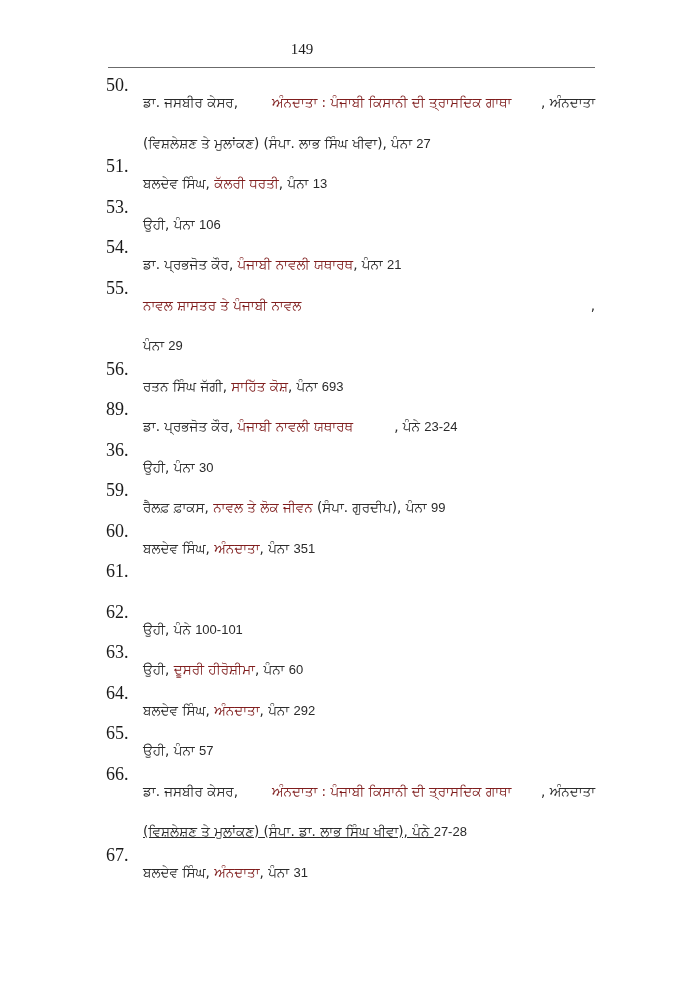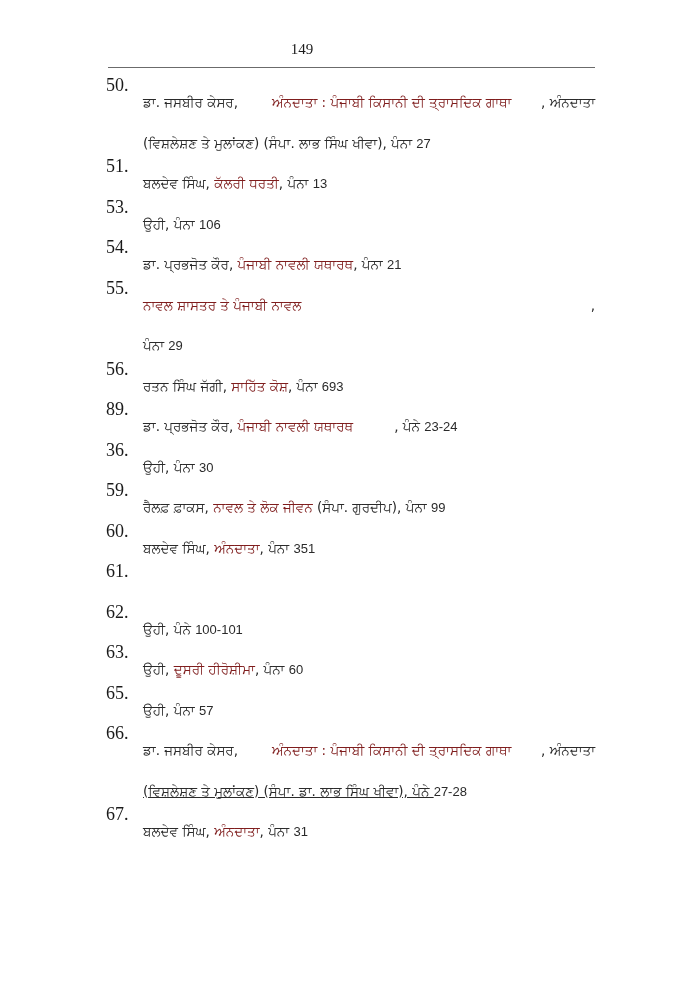--- a/index.html
+++ b/index.html
@@ -173,20 +173,26 @@
       </div>
     </div>
     <div class="note">
       <div class="line">
         <span class="num">63.</span>
         <span class="text"><span style="white-space: pre;">ਉਹੀ, </span><span class="b" style="white-space: pre;">ਦੂਸਰੀ ਹੀਰੋਸ਼ੀਮਾ</span><span style="white-space: pre;">, ਪੰਨਾ </span><span class="n" style="white-space: pre;">60</span></span>
       </div>
     </div>
     <div class="note">
       <div class="line">
+        <span class="num">64.</span>
+        <span class="text"><span style="white-space: pre;">ਬਲਦੇਵ ਸਿੰਘ, </span><span class="b" style="white-space: pre;">ਅੰਨਦਾਤਾ</span><span style="white-space: pre;">, ਪੰਨਾ </span><span class="n" style="white-space: pre;">292</span></span>
+      </div>
+    </div>
+    <div class="note">
+      <div class="line">
         <span class="num">65.</span>
         <span class="text"><span style="white-space: pre;">ਉਹੀ, ਪੰਨਾ </span><span class="n" style="white-space: pre;">57</span></span>
       </div>
     </div>
     <div class="note">
       <div class="line">
         <span class="num">66.</span>
         <span class="text justify">
           <span style="white-space: pre;">ਡਾ. ਜਸਬੀਰ ਕੇਸਰ, </span>
           <span class="b" style="white-space: pre;">ਅੰਨਦਾਤਾ : ਪੰਜਾਬੀ ਕਿਸਾਨੀ ਦੀ ਤ੍ਰਾਸਦਿਕ ਗਾਥਾ</span>

